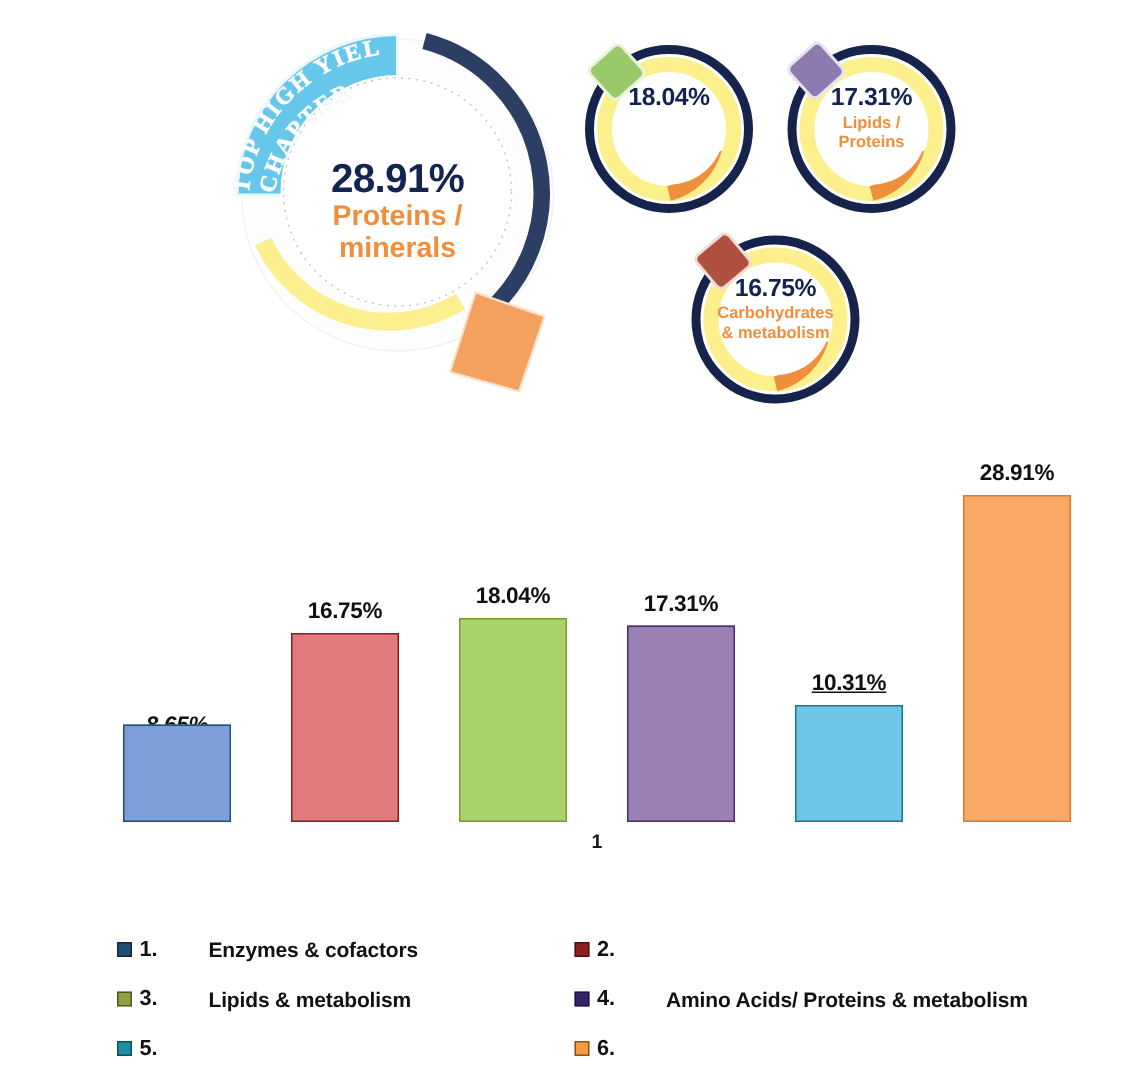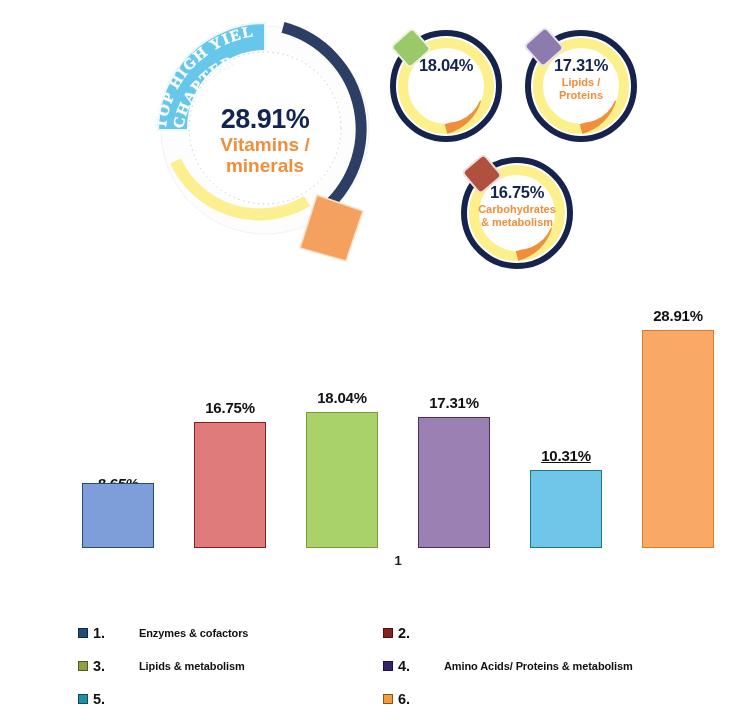--- a/index.html
+++ b/index.html
@@ -184,21 +184,21 @@
   }
   .legend-num {
     font-size: 14.5px;
     font-weight: 700;
     color: #111111;
     margin-left: 5px;
     width: 46px;
     flex: 0 0 auto;
   }
   .legend-label {
-    font-size: 11px;
+    font-size: 14px;
     font-weight: 700;
     color: #111111;
     letter-spacing: -0.1px;
   }
 </style>
 </head>
 <body>
 
 <div id="infographic">
 
@@ -230,21 +230,21 @@
           <textPath href="#ribbonPath1" startOffset="12%">TOP HIGH YIELD</textPath>
         </text>
         <text>
           <textPath href="#ribbonPath2" startOffset="22%">CHAPTER</textPath>
         </text>
       </svg>
 
       <div class="main-center-text">
         <div class="main-pct">28.91%</div>
         <div class="main-label">
-          <span>Vitamins /</span><br>
+          <span>Proteins /</span><br>
           <span>minerals</span>
         </div>
       </div>
     </div>
 
     <div class="badge" id="badge-lipids">
       <svg width="130" height="130" viewBox="0 0 130 130" aria-hidden="true">
         <circle cx="65" cy="65" r="53" fill="none" stroke="#16244c" stroke-width="6"></circle>
         <circle cx="65" cy="65" r="43" fill="none" stroke="#fbf08c" stroke-width="10"></circle>
         <path d="M 95.4 78.4 A 43 43 0 0 1 65 108" fill="none" stroke="#ef8f3c" stroke-width="10"></path>

